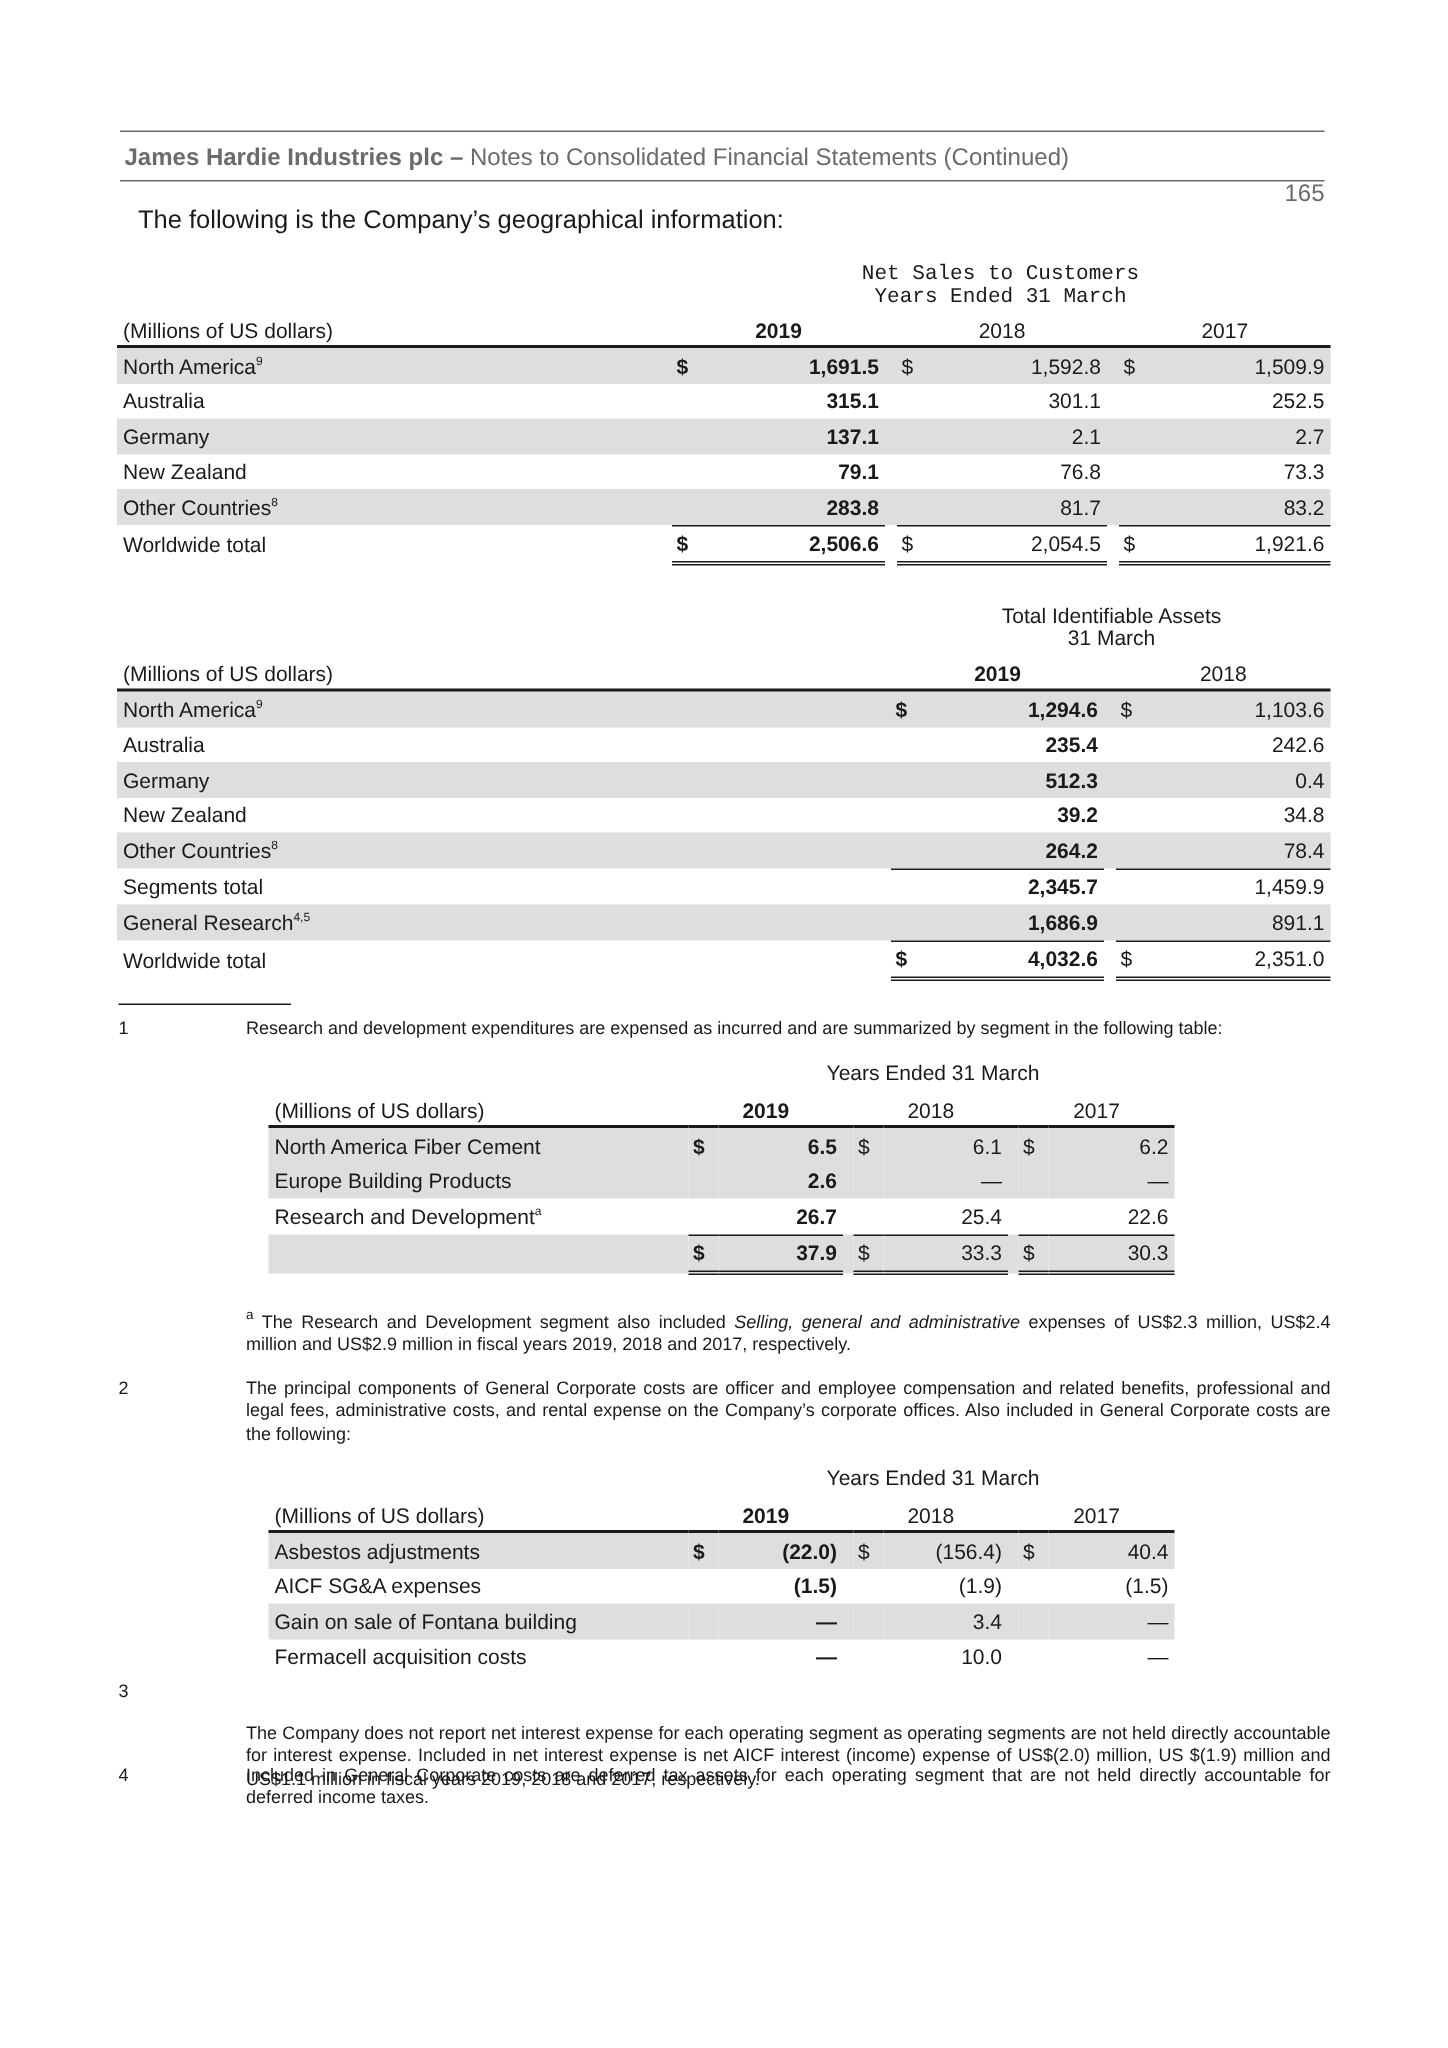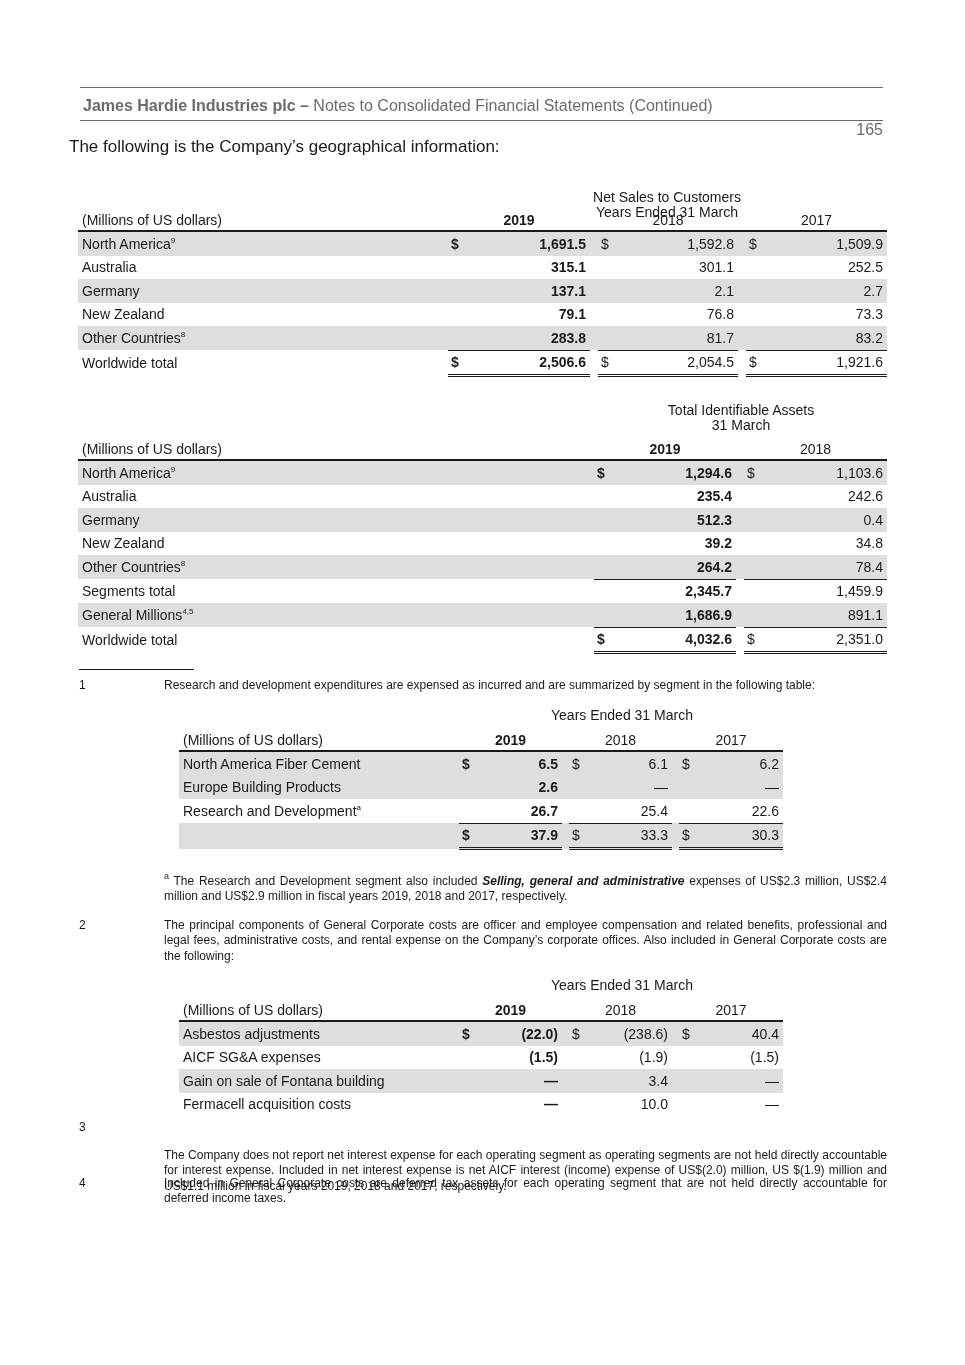--- a/index.html
+++ b/index.html
@@ -4,55 +4,55 @@
   <style>
     html, body { margin: 0; padding: 0; background: #ffffff; }
     body {
       width: 965px; height: 1365px; position: relative; overflow: hidden;
       font-family: "Liberation Sans", sans-serif; color: #1a1a1a;
     }
     .hr { position: absolute; left: 80px; width: 803px; height: 1px; background: #6b6b6b; }
     .header-line { position: absolute; left: 83px; top: 97px; width: 800px; font-size: 16px; color: #6b6b6b; }
     .header-line b { color: #6b6b6b; font-weight: bold; }
     .page-num { position: absolute; right: 0; top: 0; margin-top: 24px; }
-    .intro { position: absolute; left: 69px; top: 137px; font-size: 17px; color: #1a1a1a; }
+    .intro { position: absolute; left: 92px; top: 137px; font-size: 17px; color: #1a1a1a; }
 
     table.fin { position: absolute; border-collapse: collapse; font-size: 14px; }
     table.fin td { padding: 0; height: 23.5px; vertical-align: middle; white-space: nowrap; }
     table.fin tr.shade td.s { background: #dedede; }
     table.fin td.label { padding-left: 4px; }
     table.fin td.cur { text-align: left; padding-left: 3px; }
     table.fin td.num { text-align: right; padding-right: 4px; }
     table.fin .bold { font-weight: bold; }
     table.fin tr.thead td { height: 22px; vertical-align: bottom; padding-bottom: 2px; }
     table.fin td.yr { text-align: center; }
     .cap { position: absolute; text-align: center; font-size: 14px; line-height: 15px; }
     sup { font-size: 8px; vertical-align: 6px; line-height: 0; }
     .topline { border-top: 2px solid #1a1a1a; }
     .single { border-bottom: 1px solid #1a1a1a !important; }
     .double { border-bottom: 3px double #1a1a1a !important; }
 
     .fn-rule { position: absolute; left: 79px; top: 669px; width: 115px; height: 1px; background: #1a1a1a; }
     .note-num { position: absolute; left: 79px; font-size: 12px; }
     .note-text { position: absolute; left: 164px; width: 723px; font-size: 12px; line-height: 15.3px; text-align: justify; }
-    .note-text i { font-style: italic; font-weight: bold; }
+    .note-text i { font-style: italic; }
   </style>
 </head>
 <body>
 
 <div class="hr" style="top:87px;"></div>
 <div class="header-line">
   <b>James Hardie Industries plc –</b><span> Notes to Consolidated Financial Statements (Continued)</span>
   <span class="page-num">165</span>
 </div>
 <div class="hr" style="top:120px;"></div>
 
 <div class="intro">The following is the Company’s geographical information:</div>
 
-<div class="cap" style="left:560px; top:190px; width:214px;">
+<div class="cap" style="left:560px; top:176px; width:214px;font-family:Liberation Mono, monospace;">
   <div>Net Sales to Customers</div>
   <div>Years Ended 31 March</div>
 </div>
 <table class="fin" style="left:78px; top:206px; width:809px;">
   <colgroup>
     <col style="width:370px">
       <col style="width:20px">
       <col style="width:122px">
       <col style="width:8px">
     <col style="width:20px">
@@ -205,21 +205,21 @@
       </tr>
       <tr>
         <td class="label"><span>Segments total</span></td>
         <td class="cur s bold"></td>
         <td class="num s bold">2,345.7</td>
         <td class="s"></td>
         <td class="cur s"></td>
         <td class="num s">1,459.9</td>
       </tr>
       <tr class="shade">
-        <td class="label s"><span>General Millions</span><sup>4,5</sup></td>
+        <td class="label s"><span>General Research</span><sup>4,5</sup></td>
         <td class="cur s bold single"></td>
         <td class="num s bold single">1,686.9</td>
         <td class="s"></td>
         <td class="cur s single"></td>
         <td class="num s single">891.1</td>
       </tr>
       <tr>
         <td class="label"><span>Worldwide total</span></td>
         <td class="cur s bold double">$</td>
         <td class="num s bold double">4,032.6</td>
@@ -335,21 +335,21 @@
     <td colspan="2" class="yr">2017</td>
   </tr>
   </tbody>
     <tbody id="gc-body">
       <tr class="shade">
         <td class="label s topline"><span>Asbestos adjustments</span></td>
         <td class="cur s bold topline">$</td>
         <td class="num s bold topline">(22.0)</td>
         <td class="s topline"></td>
         <td class="cur s topline">$</td>
-        <td class="num s topline">(238.6)</td>
+        <td class="num s topline">(156.4)</td>
         <td class="s topline"></td>
         <td class="cur s topline">$</td>
         <td class="num s topline">40.4</td>
       </tr>
       <tr>
         <td class="label"><span>AICF SG&amp;A expenses</span></td>
         <td class="cur s bold"></td>
         <td class="num s bold">(1.5)</td>
         <td class="s"></td>
         <td class="cur s"></td>

